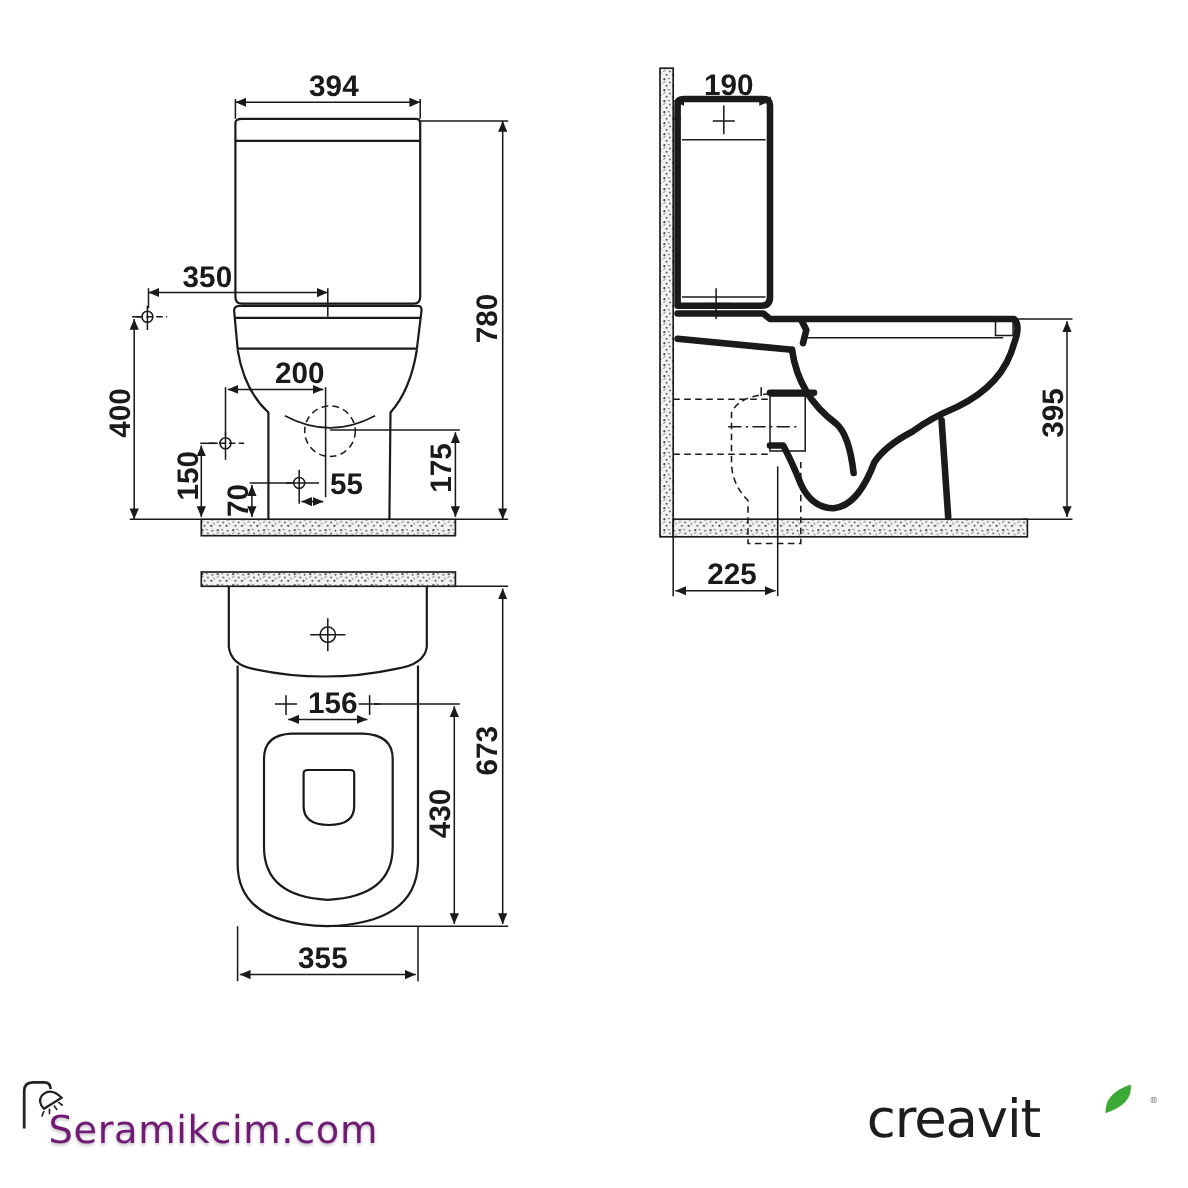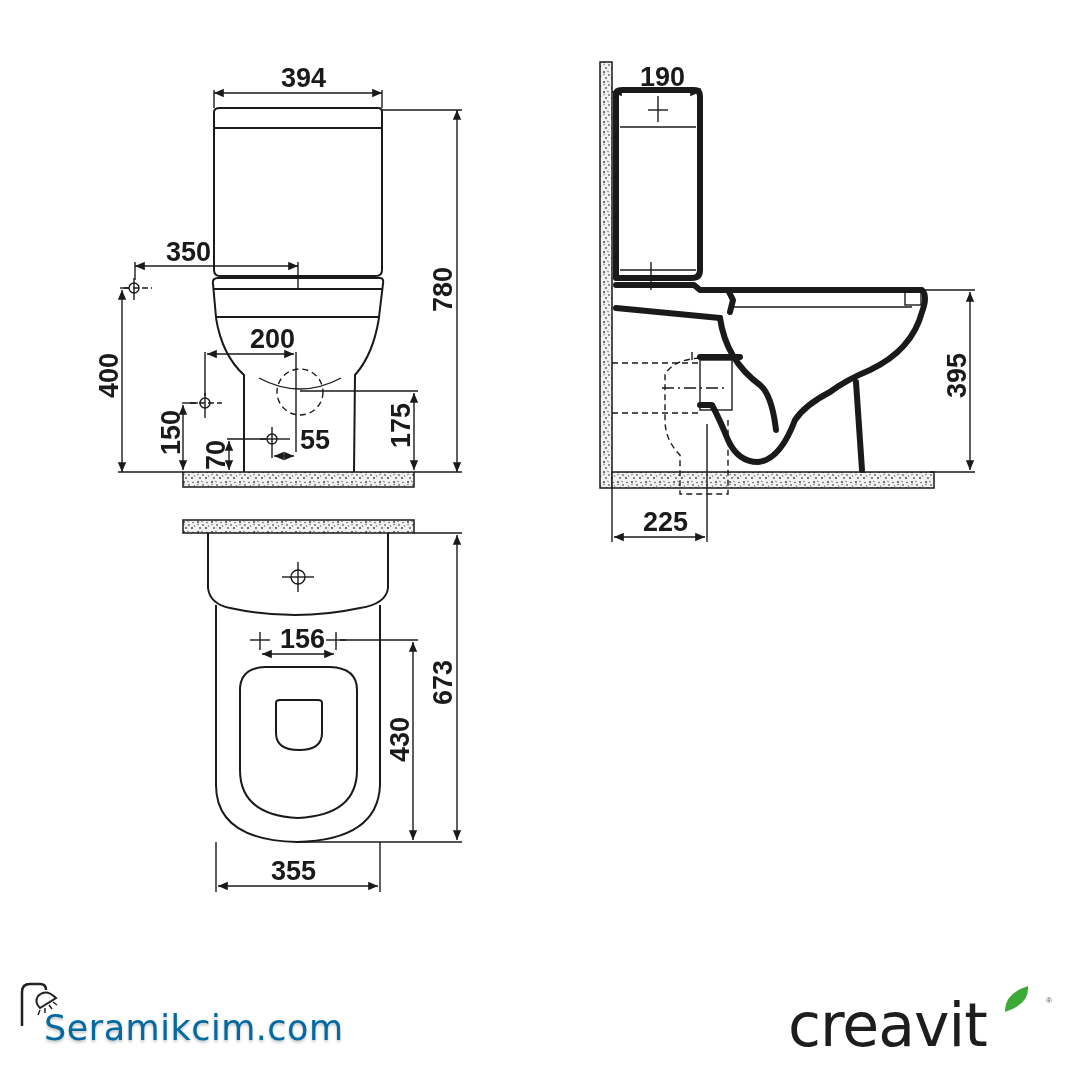--- a/index.html
+++ b/index.html
@@ -10,27 +10,27 @@
          fill:#1a1a1a; }
   .ln { stroke:#1a1a1a; stroke-width:2; fill:none; }
   .thin { stroke:#1a1a1a; stroke-width:1.4; fill:none; }
   .dash { stroke:#1a1a1a; stroke-width:1.4; fill:none; stroke-dasharray:6 4; }
   .dashdot { stroke:#1a1a1a; stroke-width:1.4; fill:none; stroke-dasharray:12 4 2 4; }
   .wall { stroke:#1a1a1a; stroke-width:1.5; fill:url(#speckle); }
   .thick { stroke:#1a1a1a; stroke-width:6; fill:none; stroke-linejoin:round; stroke-linecap:round; }
 
   .brand-left { position:absolute; left:18px; top:978px; width:380px; height:80px; }
   .brand-left .site { position:absolute; left:26px; top:30px; font-family:"DejaVu Sans", sans-serif;
-         font-size:35px; font-weight:normal; color:#0369a1; letter-spacing:0.5px;
+         font-size:35px; font-weight:normal; color:#701a75; letter-spacing:0.5px;
          text-shadow: 0 2px 3px rgba(0,0,0,0.25); }
   .brand-left .shower { position:absolute; left:0; top:0; width:60px; height:60px; }
 
   .brand-right { position:absolute; left:788px; top:982px; width:270px; height:80px; }
   .brand-right .word { position:absolute; left:0; top:8px; font-family:"DejaVu Sans", sans-serif;
-         font-size:60px; font-weight:normal; color:#1d1d1b; letter-spacing:-1px; }
+         font-size:48px; font-weight:normal; color:#1d1d1b; letter-spacing:-1px; }
   .brand-right .leaf { position:absolute; left:214px; top:2px; width:30px; height:30px; }
   .brand-right .reg { position:absolute; left:258px; top:14px; font-size:8px; color:#555; }
 </style>
 </head>
 <body>
 
 <svg class="drawing" viewBox="0 0 1080 1080" xmlns="http://www.w3.org/2000/svg">
   <defs>
     <pattern id="speckle" width="14" height="10" patternUnits="userSpaceOnUse">
       <rect width="14" height="10" fill="#f2f2f2"></rect>

